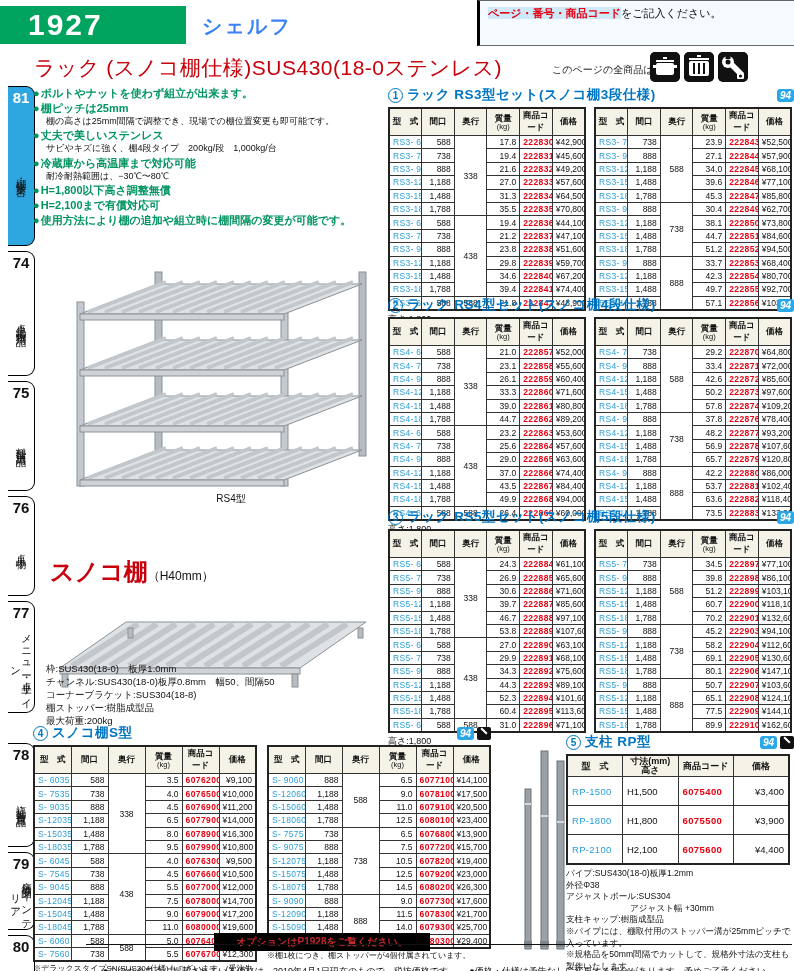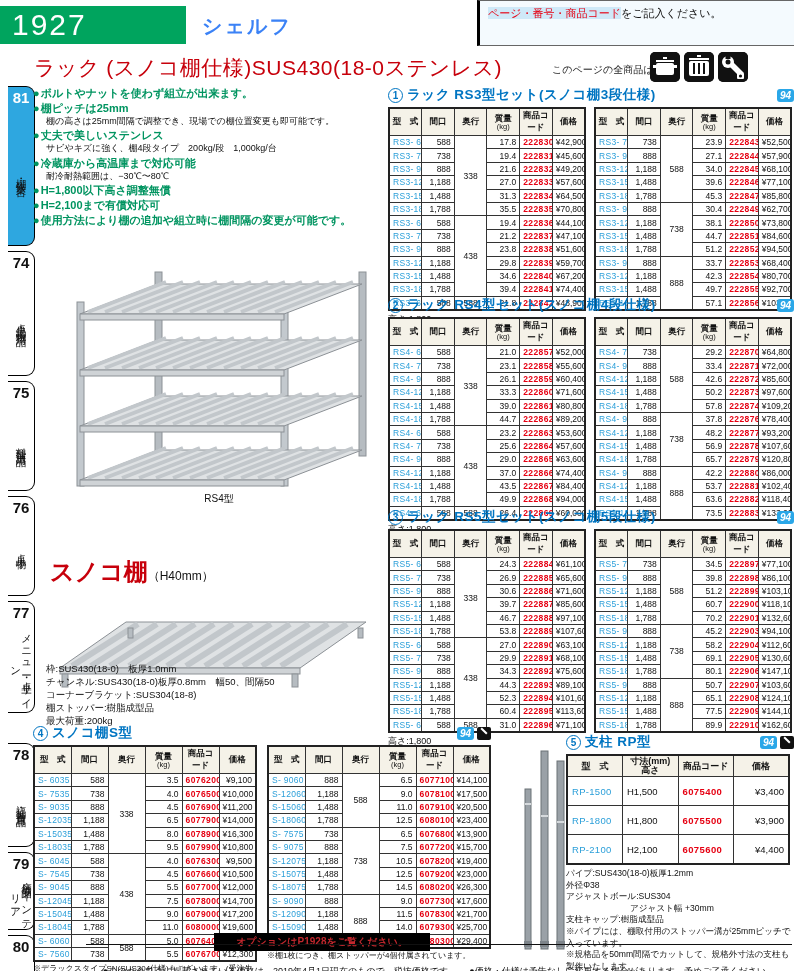--- a/index.html
+++ b/index.html
@@ -1,45 +1,45 @@
 <!DOCTYPE html>
 <html><head>
 <meta charset="utf-8">
 <style>
   html,body{margin:0;padding:0;background:#fff;}
   .canvas{position:relative;width:794px;height:971px;background:#fff;overflow:hidden;
           font-family:"Liberation Sans",sans-serif;color:#111;}
   
   .page-tab{position:absolute;left:0;top:6px;width:186px;height:38px;background:#00a45e;
             display:flex;align-items:center;}
-  .page-num{color:#fff;font-size:30px;font-weight:normal;padding-left:12px;letter-spacing:2px;}
+  .page-num{color:#fff;font-size:30px;font-weight:bold;padding-left:28px;letter-spacing:2px;}
   .page-cat{position:absolute;left:202px;top:13px;color:#3b82f6;font-size:20px;font-weight:bold;letter-spacing:2px;}
   .order-notice{position:absolute;left:477px;top:0;width:307px;height:36px;border:1px solid #666;
                 border-left:3px solid #000;background:#f4fafe;padding:5px 4px 3px 8px;font-size:11px;line-height:1.4;}
-  .hl{color:#e60012;font-weight:normal;background:#cfe9f8;}
+  .hl{color:#e60012;font-weight:bold;background:#cfe9f8;}
   .main-title{position:absolute;left:34px;top:54px;font-size:21px;font-weight:normal;color:#c7000b;letter-spacing:0.5px;}
   .allprod{position:absolute;left:552px;top:63px;font-size:10px;color:#222;}
   .hdr-icons{position:absolute;left:650px;top:52px;display:flex;gap:4px;}
   .tile{width:30px;height:30px;background:#111;border-radius:5px;}
   
   .sidebar{position:absolute;left:8px;top:86px;display:flex;flex-direction:column;gap:5px;}
   .side-tab{width:27px;border:1.2px solid #000;border-left:none;border-radius:0 9px 9px 0;
             background:#fff;text-align:center;padding-top:2px;box-sizing:border-box;}
   .side-tab .num{font-size:15px;font-weight:bold;font-family:"Liberation Sans",sans-serif;}
   .side-tab .vlabel{writing-mode:vertical-rl;margin:2px auto 0;font-size:10.5px;letter-spacing:2px;line-height:1.05;}
   .side-tab.active{background:#2ea7e0;}
   .side-tab.active .num{color:#fff;}
   
   .features{position:absolute;left:33px;top:86px;width:356px;}
   .feat{font-size:11px;font-weight:bold;color:#009460;line-height:1.35;}
   .feat .dot{margin-right:1px;}
   .feat-sub{font-size:9px;font-weight:normal;color:#111;padding-left:13px;line-height:1.3;margin-bottom:1px;}
   
   .rack-img{position:absolute;left:52px;top:242px;}
-  .rack-cap{position:absolute;left:52px;top:492px;width:334px;text-align:center;font-size:10px;}
+  .rack-cap{position:absolute;left:64px;top:492px;width:334px;text-align:center;font-size:10px;}
   .sunoko-head{position:absolute;left:50px;top:556px;}
   .sunoko-title{color:#c7000b;font-size:24px;font-weight:bold;}
   .sunoko-size{font-size:12px;color:#111;}
   .shelf-img{position:absolute;left:46px;top:590px;}
   .sunoko-specs{position:absolute;left:46px;top:662px;font-size:9.5px;line-height:1.38;}
   
   .sec{position:absolute;}
   .sec-head{display:flex;align-items:center;margin-bottom:3px;}
   .circ{display:inline-flex;align-items:center;justify-content:center;width:13px;height:13px;
         border:1.6px solid #0075c2;border-radius:50%;color:#0075c2;font-size:10px;font-weight:bold;margin-right:4px;flex:none;}

